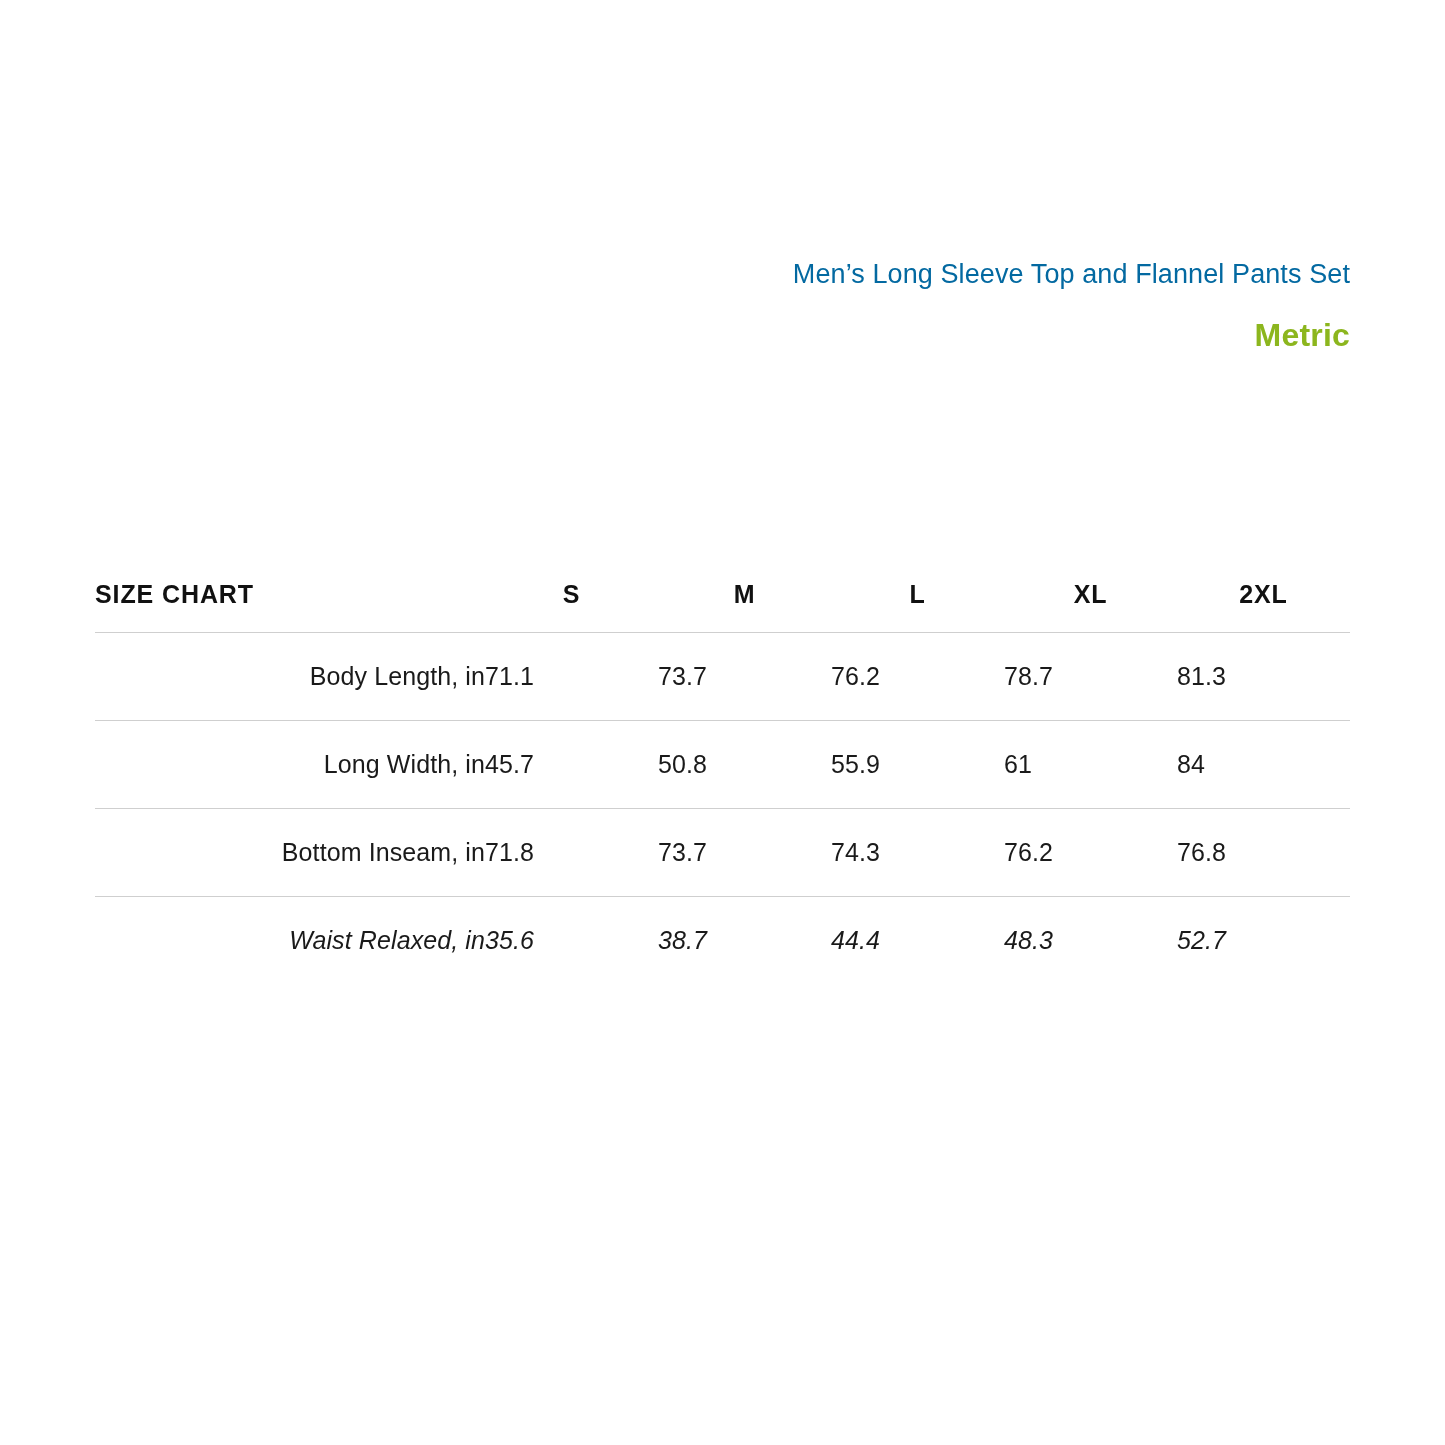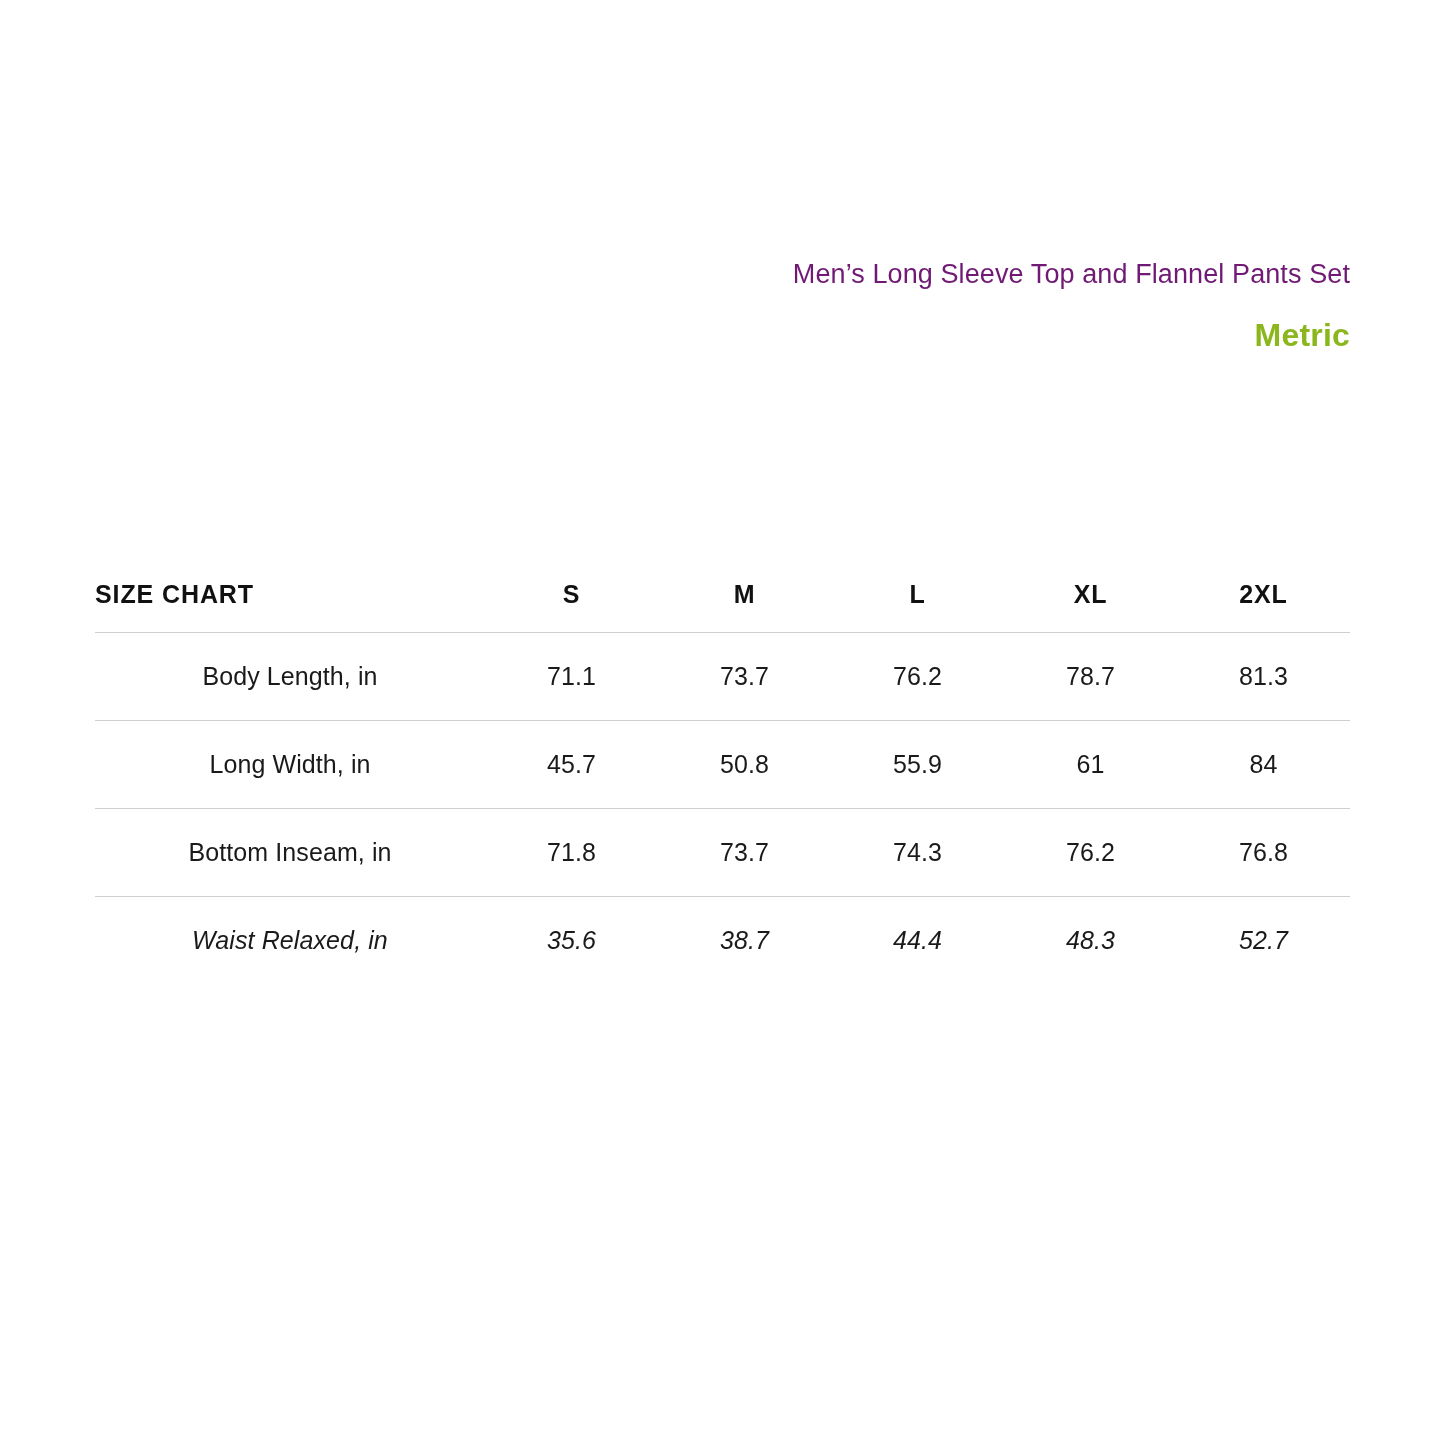--- a/index.html
+++ b/index.html
@@ -24,21 +24,21 @@
   
   .header {
     position: absolute;
     top: 258px;
     right: 95px;
     text-align: right;
   }
   .product-title {
     font-size: 27px;
     font-weight: 400;
-    color: #701a75;
+    color: #0369a1;
     letter-spacing: 0.1px;
     line-height: 1.2;
     white-space: nowrap;
   }
   .unit-toggle {
     margin-top: 26px;
     font-size: 32px;
     font-weight: 700;
     color: #8cb61e;
     letter-spacing: 0.2px;
@@ -86,25 +86,24 @@
     font-size: 25px;
     font-weight: 400;
     color: #1a1a1a;
     border-bottom: 1px solid #cfcfcf;
   }
   .body-row:last-child td {
     border-bottom: none;
     font-style: italic;
   }
   .body-row td.label-col {
-    text-align: center;
+    text-align: right;
     letter-spacing: 0.1px;
   }
   .body-row td.val-col {
-    text-align: center;
     letter-spacing: 0.1px;
   }
 </style>
 </head>
 <body>
 
 <div class="page">
 
   <div class="header">
     <div class="product-title">Men’s Long Sleeve Top and Flannel Pants Set</div>

